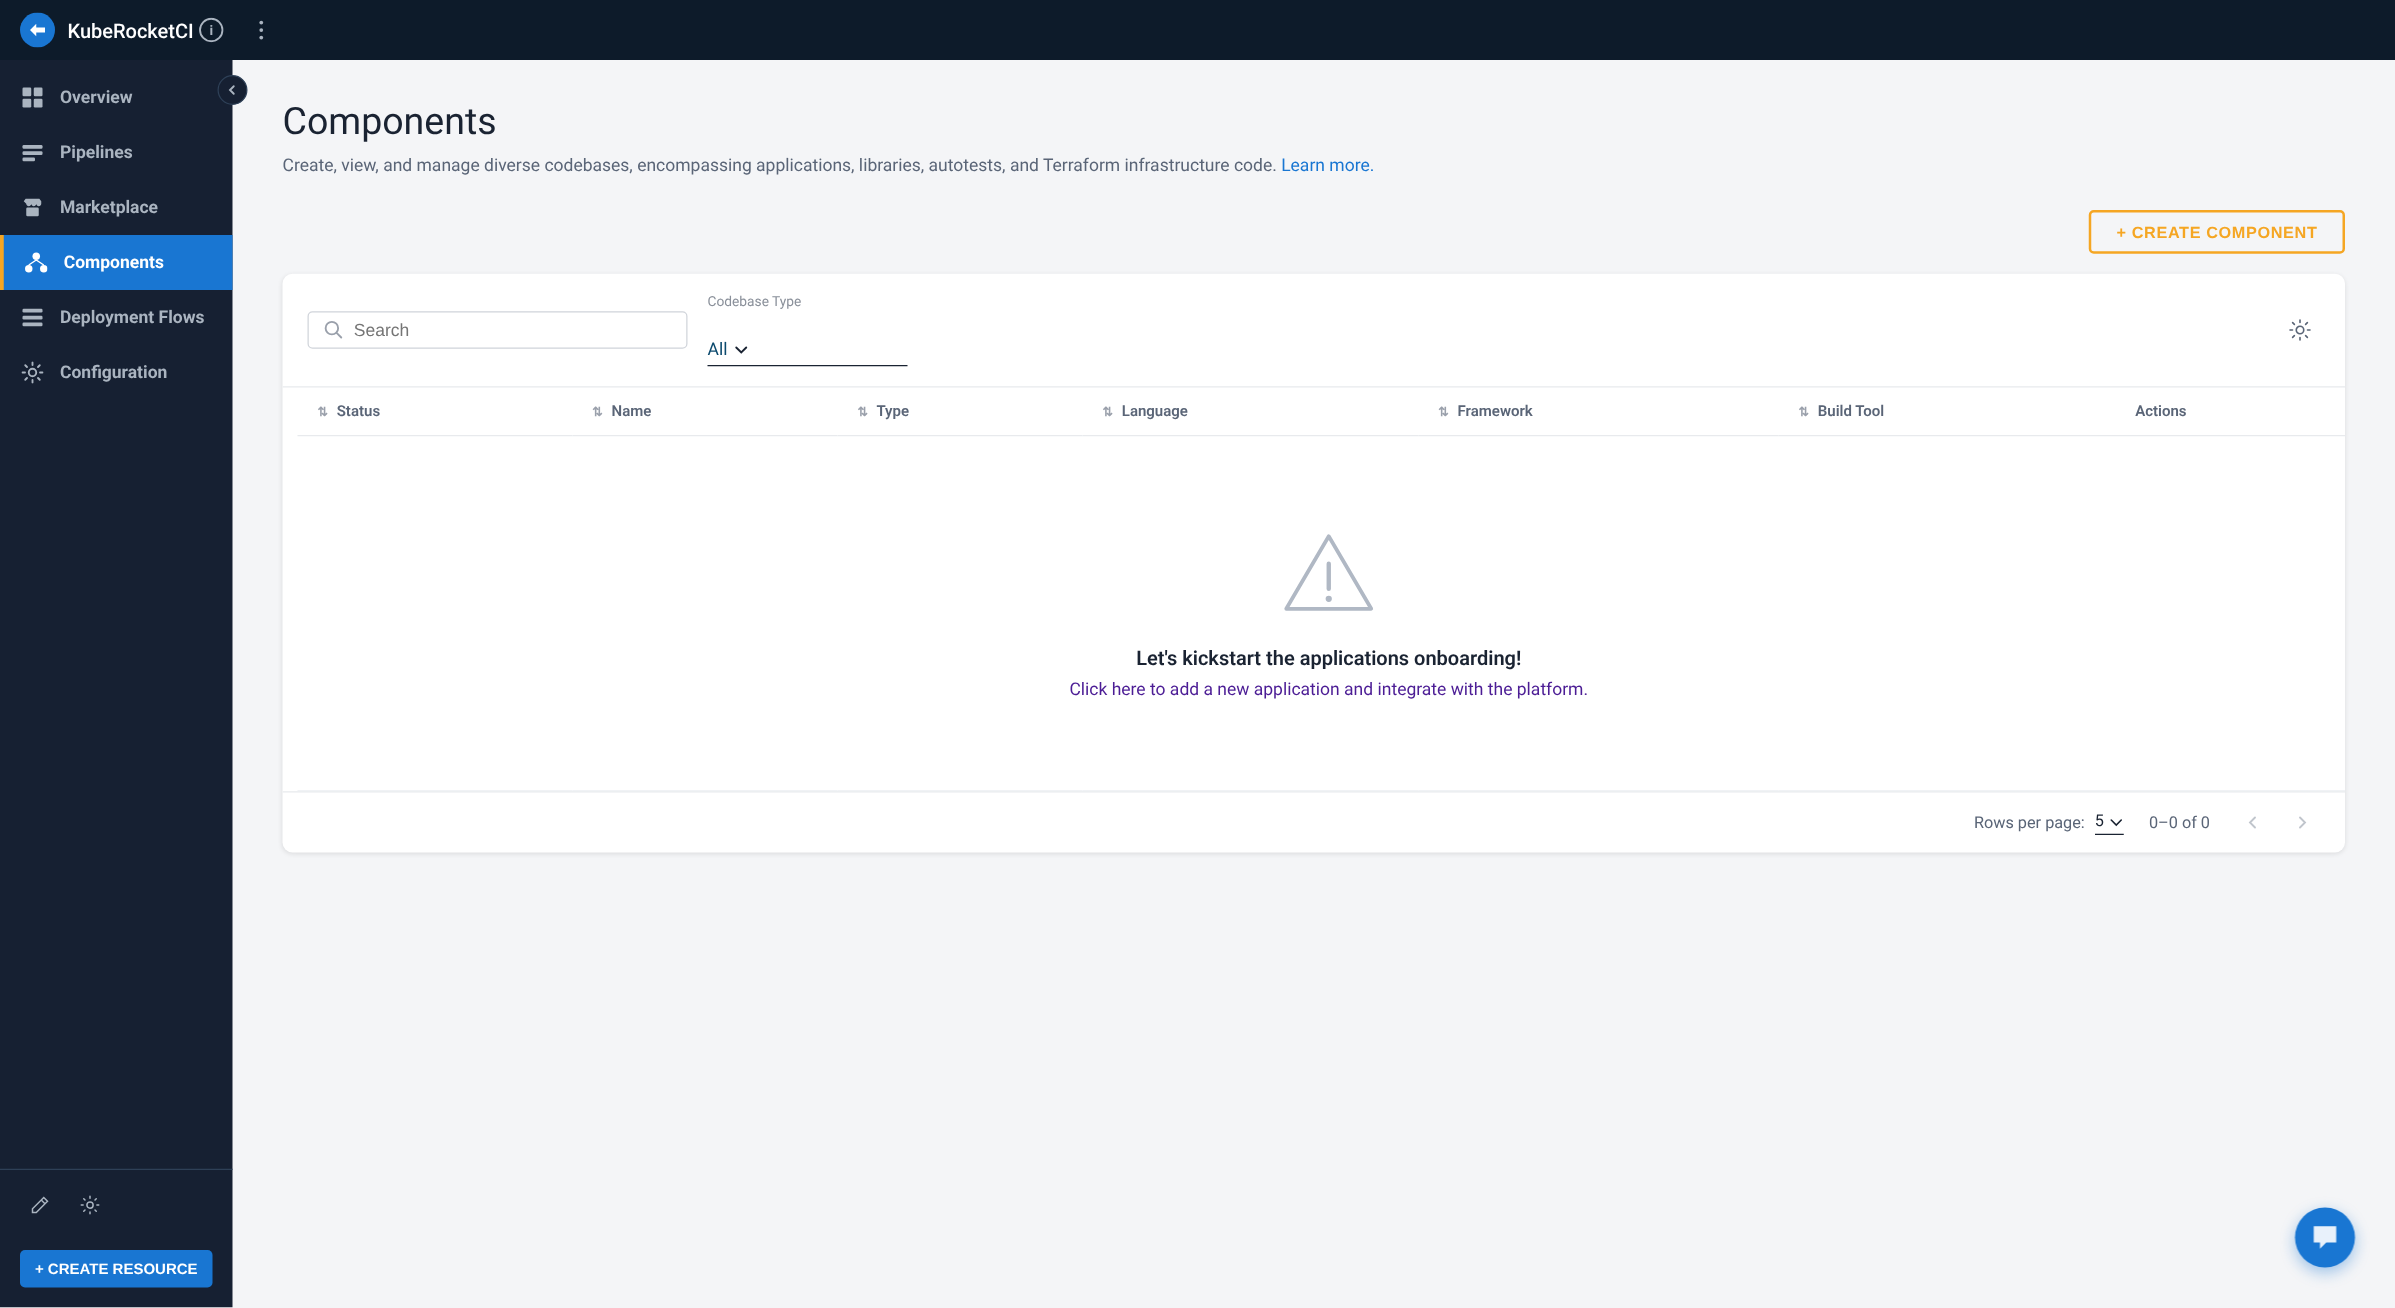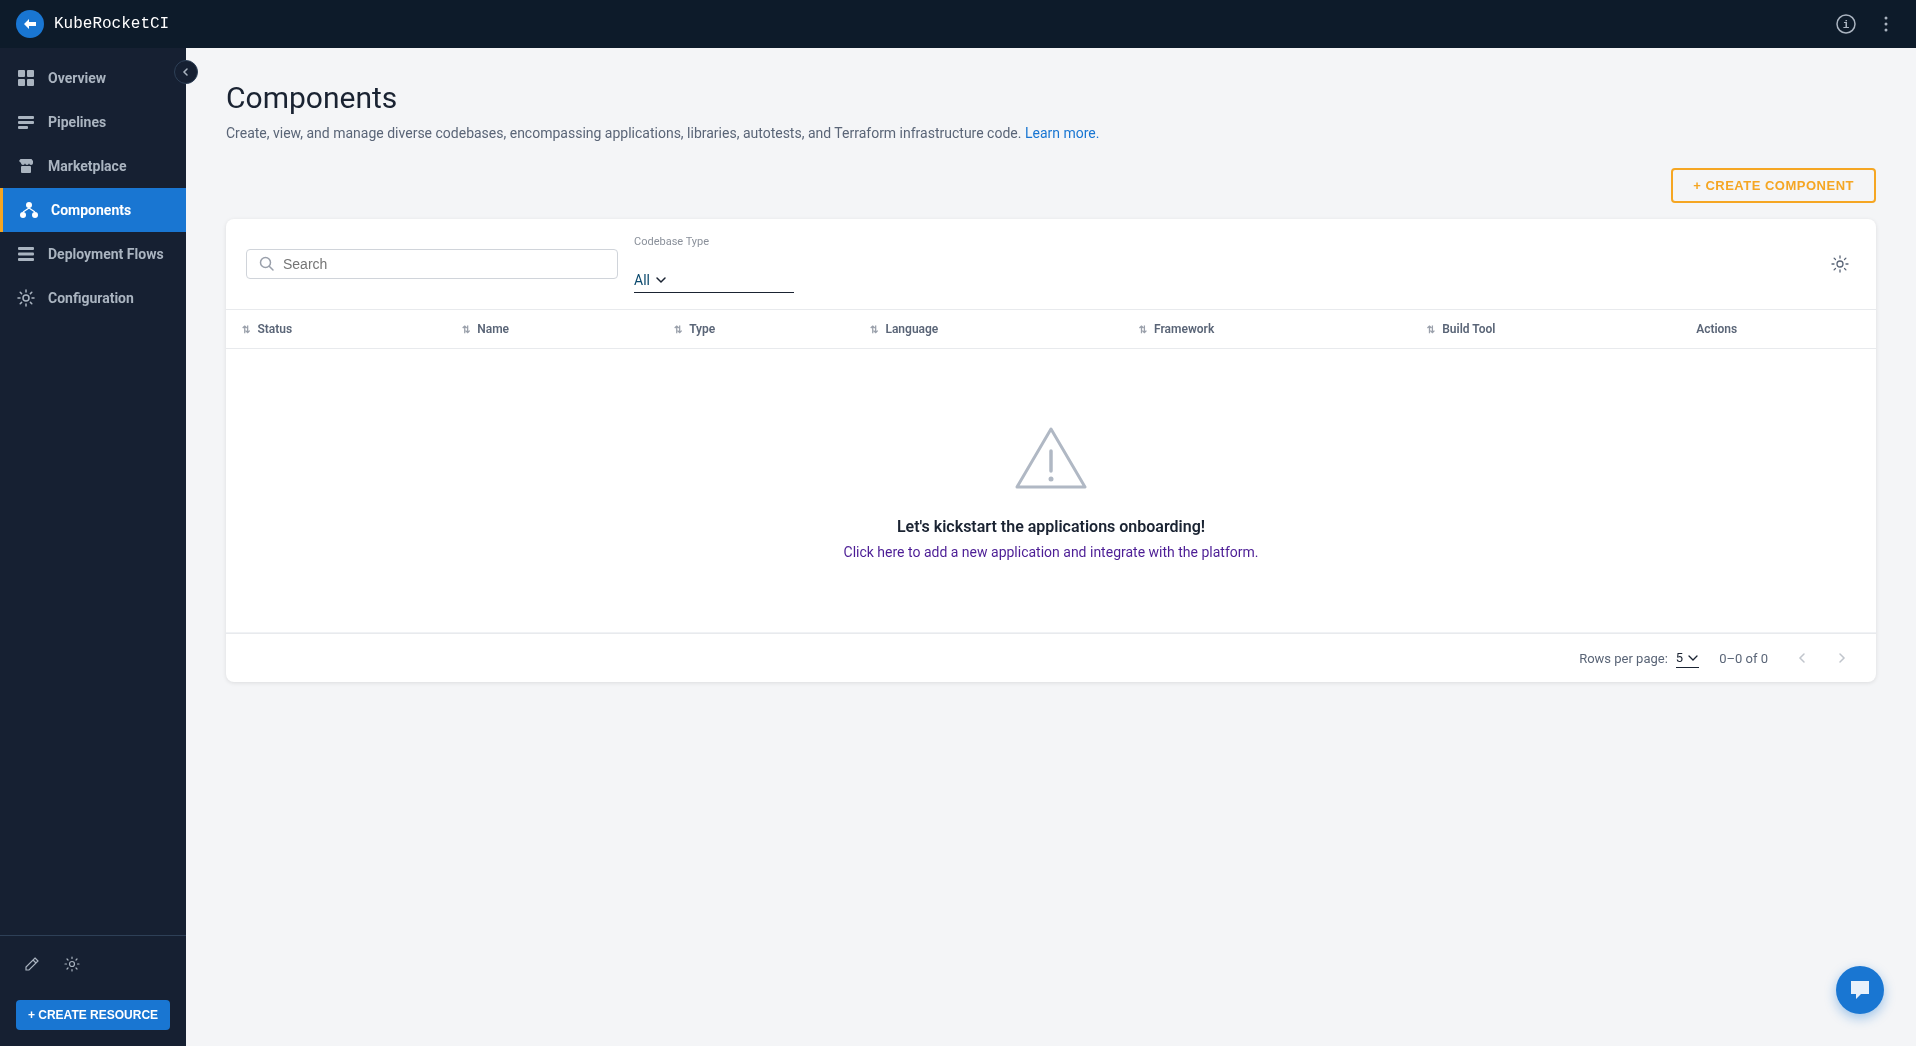--- a/index.html
+++ b/index.html
@@ -6,23 +6,21 @@
     body { font-family: 'Roboto', Arial, sans-serif; background: #f4f5f7; display: flex; flex-direction: column; height: 1046px; width: 1916px; overflow: hidden; }
 
     
     .top-nav {
       background: #0d1b2a;
       height: 48px;
       display: flex;
       align-items: center;
       padding: 0 16px;
       flex-shrink: 0;
-      justify-content: space-between;
       z-index: 100;
-      font-family: Liberation Mono, monospace;
     }
     .top-nav-left { display: flex; align-items: center; gap: 10px; }
     .top-nav-logo { width: 28px; height: 28px; }
     .top-nav-title { color: #ffffff; font-size: 16px; font-weight: 500; }
     .top-nav-right { display: flex; align-items: center; gap: 12px; }
     .top-nav-icon { color: #aab4c0; font-size: 18px; cursor: pointer; width: 28px; height: 28px; display: flex; align-items: center; justify-content: center; border-radius: 50%; }
 
     
     .body-layout {
       display: flex;
@@ -156,21 +154,21 @@
       padding: 16px 20px;
       gap: 16px;
       border-bottom: 1px solid #e8eaed;
     }
     .search-box {
       display: flex;
       align-items: center;
       border: 1px solid #d0d4da;
       border-radius: 4px;
       padding: 6px 12px;
-      width: 372px;
+      width: 304px;
       gap: 8px;
       background: #fff;
     }
     .search-input {
       border: none;
       outline: none;
       font-size: 14px;
       color: #1a2332;
       flex: 1;
       background: transparent;
@@ -194,21 +192,21 @@
     .settings-icon-btn {
       margin-left: auto;
       width: 32px; height: 32px;
       display: flex; align-items: center; justify-content: center;
       color: #5a6577;
       cursor: pointer;
       border-radius: 4px;
     }
 
     
-    .data-table { width: 100%; border-collapse: collapse; }
+    .data-table { width: 100%; border-collapse: collapse; margin-left: 12px; }
     .data-table th {
       padding: 12px 16px;
       text-align: left;
       font-size: 12px;
       font-weight: 600;
       color: #5a6577;
       border-bottom: 1px solid #e8eaed;
       user-select: none;
       cursor: pointer;
       white-space: nowrap;

